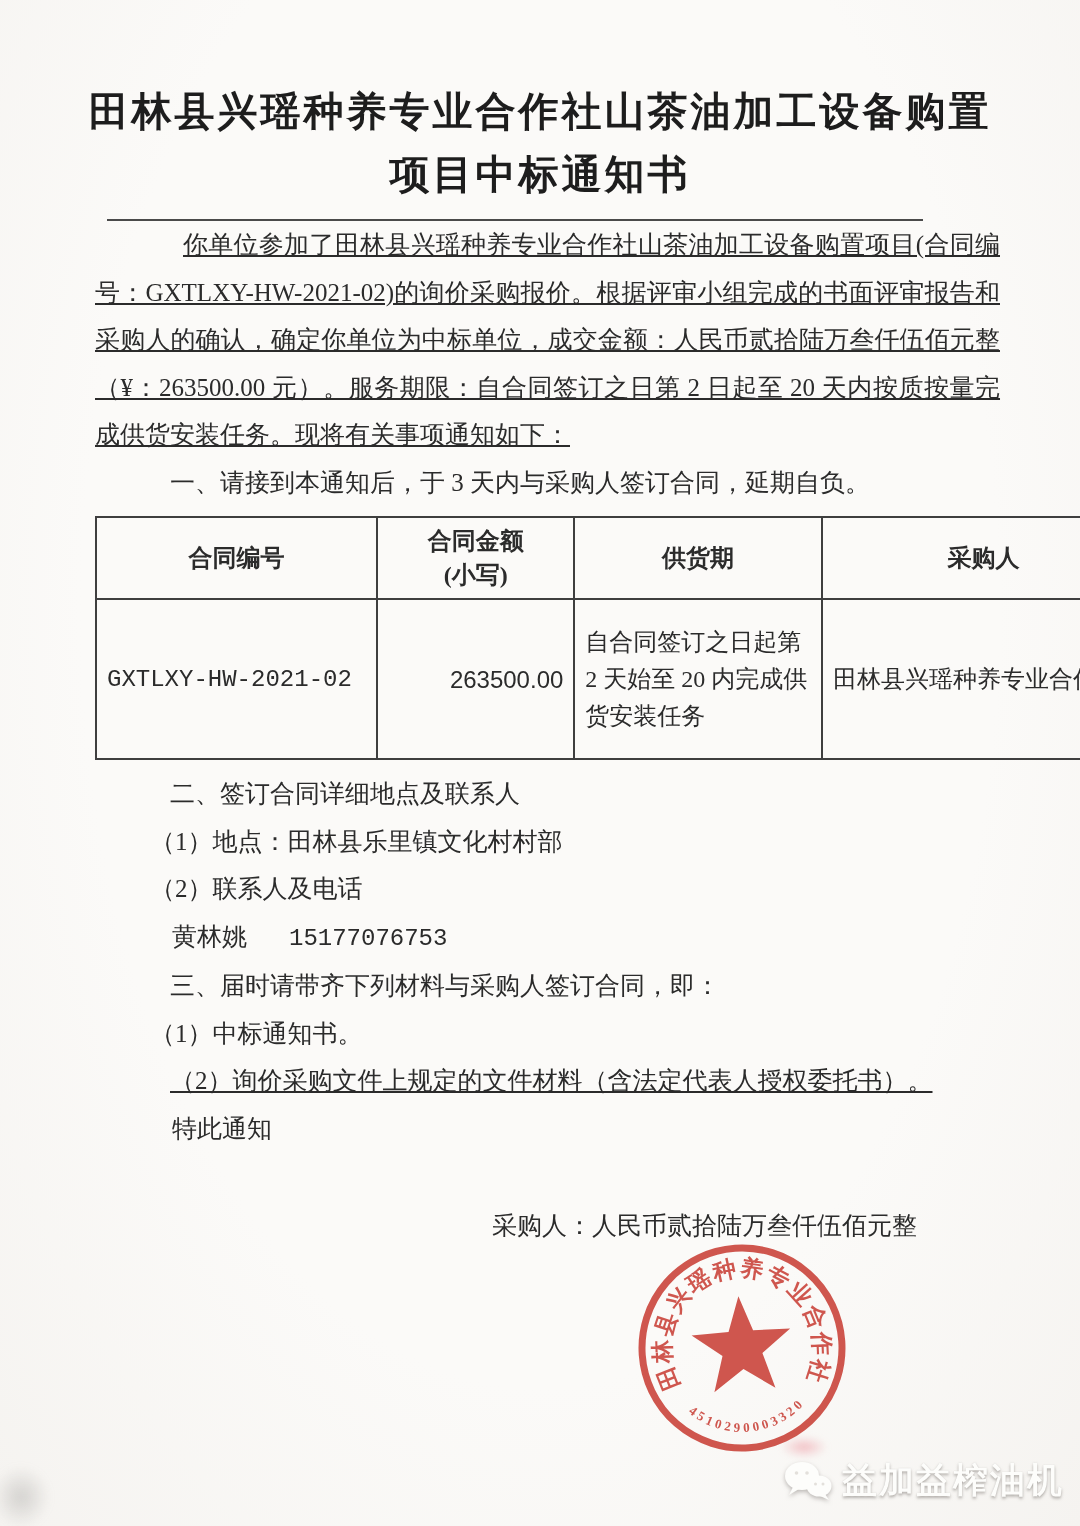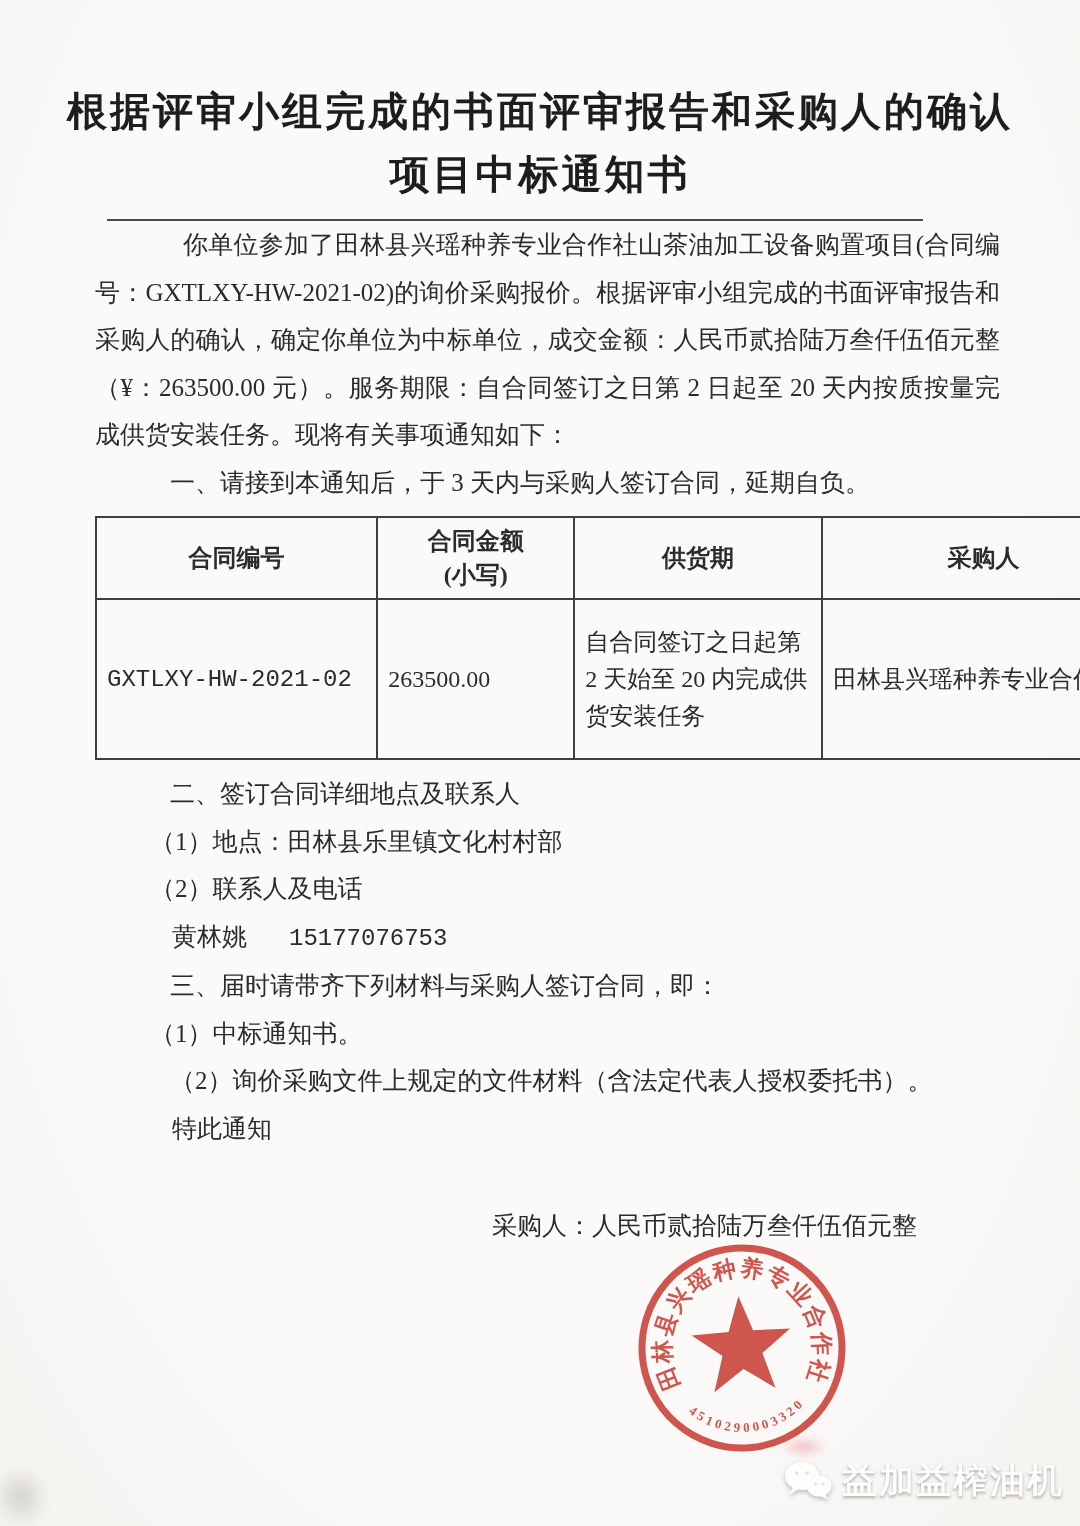--- a/index.html
+++ b/index.html
@@ -33,20 +33,21 @@
   .content{
     padding:0 80px 0 95px;
     font-size:25px;
     line-height:47.5px;
   }
   .salutation{margin-top:38px;}
   p{margin:0;}
   .body-par{
     text-align:justify;
     text-indent:88px;
+    text-decoration:underline;
   }
   .ind-num{text-indent:75px;}
   .ind-paren{text-indent:55px;}
   .ind-contact{text-indent:77px;}
   .phone{margin-left:42px;font-family:"Liberation Mono", monospace;font-size:24px;}
   table.contract{
     margin-top:10px;
     width:1051px;
     border-collapse:collapse;
     table-layout:fixed;
@@ -63,21 +64,21 @@
     line-height:34px;
     height:72px;
     padding:4px 6px;
   }
   table.contract td{
     height:146px;
     line-height:37px;
     padding:6px 10px;
   }
   td.c-left{text-align:left;font-family:"Liberation Mono", monospace;font-size:23px;}
-  td.c-center{text-align:left;font-family:Liberation Serif, serif;font-size:23px;}
+  td.c-center{text-align:right;font-family:Liberation Sans, sans-serif;font-size:23px;}
   td.c-wrap{text-align:left;}
   .sig-buyer{margin:50px 0 0 397px;}
   .sig-date{margin:2px 0 0 557px;}
   
   .stamp{
     position:absolute;
     left:632px;top:1238px;
     width:220px;height:220px;
     mix-blend-mode:multiply;
     opacity:.88;
@@ -107,21 +108,21 @@
     background:radial-gradient(ellipse, rgba(150,148,145,.35), rgba(150,148,145,0) 70%);
     filter:blur(4px);
   }
 </style>
 </head>
 <body>
 
 <div class="page">
 
   <div class="doc-title">
-    <div>根据评审小组完成的书面评审报告和采购人的确认</div>
+    <div>田林县兴瑶种养专业合作社山茶油加工设备购置</div>
     <div>项目中标通知书</div>
   </div>
   <hr class="title-rule">
 
   <div class="content">
     <p class="body-par">你单位参加了田林县兴瑶种养专业合作社山茶油加工设备购置项目(合同编号：GXTLXY-HW-2021-02)的询价采购报价。根据评审小组完成的书面评审报告和采购人的确认，确定你单位为中标单位，成交金额：人民币贰拾陆万叁仟伍佰元整（¥：263500.00 元）。服务期限：自合同签订之日第 2 日起至 20 天内按质按量完成供货安装任务。现将有关事项通知如下：</p>
     <p class="ind-num">一、请接到本通知后，于 3 天内与采购人签订合同，延期自负。</p>
 
     <table class="contract">
       <colgroup>

